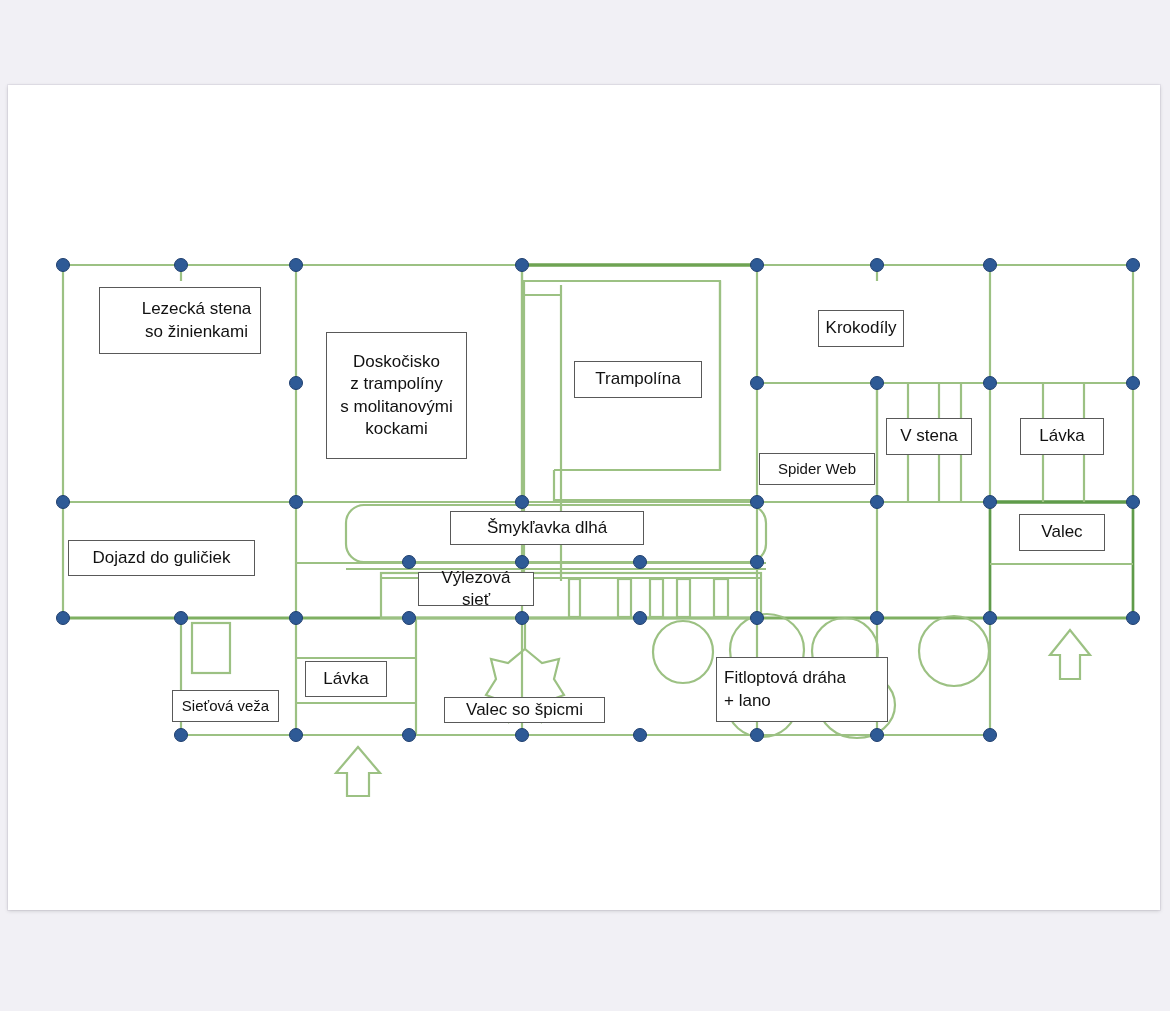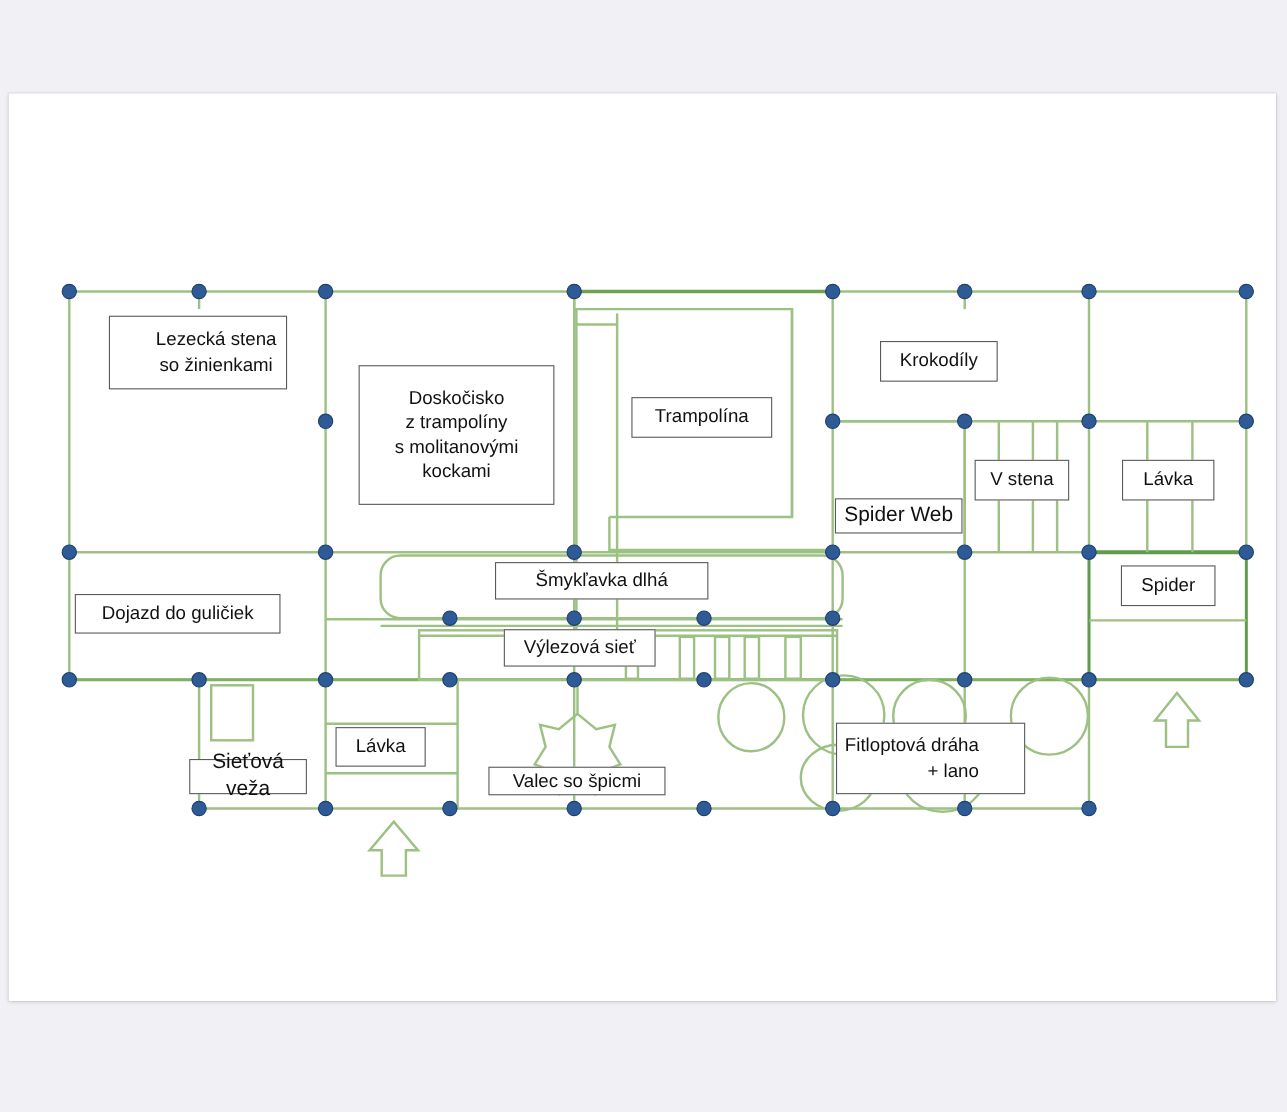--- a/index.html
+++ b/index.html
@@ -33,22 +33,22 @@
     font-size:17px;
     line-height:1.30;
     display:flex;
     align-items:center;
     justify-content:center;
     text-align:center;
     box-sizing:border-box;
     padding:3px 7px;
     white-space:pre-line;
   }
-  .callout.small{font-size:19px;}
-  .callout.left{justify-content:flex-start;text-align:right;margin-left:44px;}
+  .callout.small{font-size:15px;}
+  .callout.left{justify-content:flex-start;text-align:left;}
 </style>
 </head>
 <body>
 
 <div id="app">
 
   <div id="slide-canvas">
 
     <svg id="plan-svg" viewBox="0 0 1152 825" preserveAspectRatio="none">
 
@@ -181,33 +181,33 @@
         <circle cx="632" cy="650" r="6.5"></circle>
         <circle cx="749" cy="650" r="6.5"></circle>
         <circle cx="869" cy="650" r="6.5"></circle>
         <circle cx="982" cy="650" r="6.5"></circle>
       </g>
     </svg>
 
     <div id="callout-layer">
         <div class="callout" style="left: 91px; top: 202px; width: 162px; height: 67px; padding-left: 40px;">Lezecká stena
 so žinienkami</div>
-        <div class="callout" style="left: 318px; top: 247px; width: 178px; height: 127px;">Doskočisko
+        <div class="callout" style="left: 318px; top: 247px; width: 141px; height: 127px;">Doskočisko
 z trampolíny
 s molitanovými
 kockami</div>
         <div class="callout" style="left: 566px; top: 276px; width: 128px; height: 37px; text-align: right;">Trampolína</div>
-        <div class="callout" style="left: 792px; top: 225px; width: 107px; height: 37px;">Krokodíly</div>
+        <div class="callout" style="left: 810px; top: 225px; width: 86px; height: 37px;">Krokodíly</div>
         <div class="callout small" style="left: 751px; top: 368px; width: 116px; height: 32px;">Spider Web</div>
         <div class="callout" style="left: 878px; top: 333px; width: 86px; height: 37px;">V stena</div>
         <div class="callout" style="left: 1012px; top: 333px; width: 84px; height: 37px;">Lávka</div>
-        <div class="callout" style="left: 1011px; top: 429px; width: 86px; height: 37px;">Spider</div>
+        <div class="callout" style="left: 1011px; top: 429px; width: 86px; height: 37px;">Valec</div>
         <div class="callout" style="left: 60px; top: 455px; width: 187px; height: 36px;">Dojazd do guličiek</div>
         <div class="callout" style="left: 442px; top: 426px; width: 194px; height: 34px;">Šmykľavka dlhá</div>
-        <div class="callout" style="left: 410px; top: 487px; width: 138px; height: 34px; margin-left: 40px;">Výlezová sieť</div>
+        <div class="callout" style="left: 410px; top: 487px; width: 116px; height: 34px;">Výlezová sieť</div>
         <div class="callout small" style="left: 164px; top: 605px; width: 107px; height: 32px;">Sieťová veža</div>
         <div class="callout" style="left: 297px; top: 576px; width: 82px; height: 36px;">Lávka</div>
         <div class="callout" style="left: 436px; top: 612px; width: 161px; height: 26px; text-align: right;">Valec so špicmi</div>
         <div class="callout left" style="left: 708px; top: 572px; width: 172px; height: 65px;">Fitloptová dráha
 + lano</div>
       </div>
 
   </div>
 </div>
 

